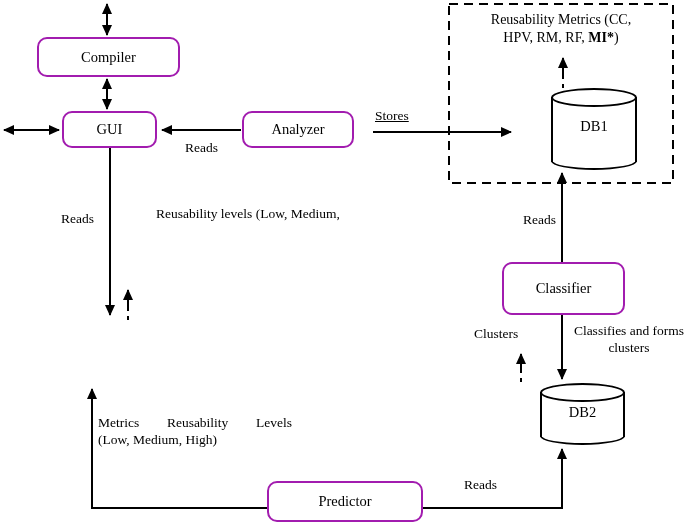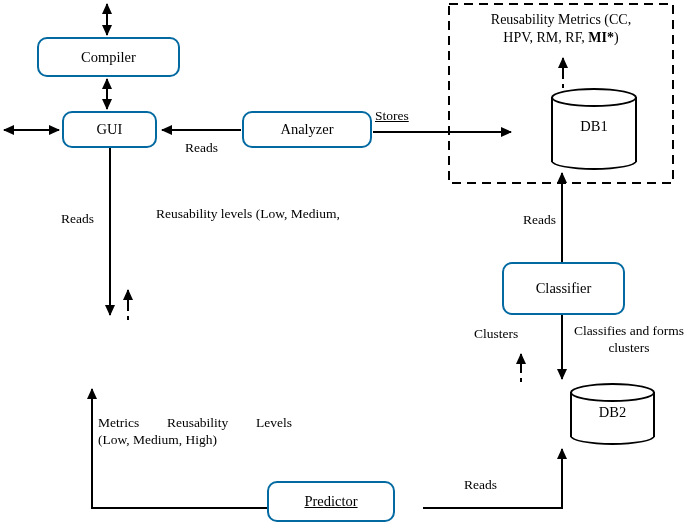--- a/index.html
+++ b/index.html
@@ -2,21 +2,21 @@
 <html><head>
 <meta charset="utf-8">
 <style>
   html,body{margin:0;padding:0;background:#ffffff;}
   .canvas{
     position:relative;width:700px;height:525px;background:#ffffff;overflow:hidden;
     font-family:"Liberation Serif","DejaVu Serif",serif;color:#000;
   }
   .canvas svg{position:absolute;left:0;top:0;z-index:1;}
   .box{
-    position:absolute;box-sizing:border-box;border:2px solid #0369a1;border-radius:10px;
+    position:absolute;box-sizing:border-box;border:2px solid #a21caf;border-radius:10px;
     background:#fff;display:flex;align-items:center;justify-content:center;
     font-size:14.5px;z-index:3;
   }
   .lbl{position:absolute;font-size:13.5px;line-height:16px;z-index:2;white-space:nowrap;}
   .lbl-right{text-align:right;}
   .cyl{position:absolute;z-index:3;margin-left:36px;}
   .cyl .cyl-bottom{position:absolute;left:0;right:0;bottom:0;height:18px;border:2px solid #000;
     border-radius:50%;background:#fff;box-sizing:border-box;z-index:1;}
   .cyl .cyl-body{position:absolute;left:0;right:0;top:9px;bottom:8px;border-left:2px solid #000;
     border-right:2px solid #000;background:#fff;box-sizing:border-box;z-index:2;}
@@ -74,37 +74,37 @@
 
     <path d="M423,508 L562,508 L562,449" fill="none" stroke="#000" stroke-width="2" marker-end="url(#ah)"></path>
   </svg>
 
   <div class="box" style="left:37px;top:37px;width:143px;height:40px;">
     <span>Compiler</span>
   </div>
   <div class="box" style="left:62px;top:111px;width:95px;height:37px;">
     <span>GUI</span>
   </div>
-  <div class="box" style="left:242px;top:111px;width:130px;height:37px;">
+  <div class="box" style="left:242px;top:111px;width:112px;height:37px;">
     <span>Analyzer</span>
   </div>
   <div class="box" style="left:502px;top:262px;width:123px;height:53px;">
     <span>Classifier</span>
   </div>
-  <div class="box" style="left:267px;top:481px;width:128px;height:41px;text-decoration:underline;">
+  <div class="box" style="left:267px;top:481px;width:156px;height:41px;">
     <span>Predictor</span>
   </div>
 
   <div class="cyl" style="left:515px;top:88px;width:86px;height:82px;">
     <div class="cyl-bottom"></div>
     <div class="cyl-body"></div>
     <div class="cyl-top"></div>
     <div class="cyl-label" style="top:30px;">DB1</div>
   </div>
-  <div class="cyl" style="left:534px;top:383px;width:85px;height:62px;">
+  <div class="cyl" style="left:504px;top:383px;width:85px;height:62px;">
     <div class="cyl-bottom"></div>
     <div class="cyl-body"></div>
     <div class="cyl-top"></div>
     <div class="cyl-label" style="top:21px;">DB2</div>
   </div>
 
   <div class="metrics">
     <div>Reusability Metrics (CC,</div>
     <div><span>HPV, RM, RF, </span><span class="b">MI*</span><span>)</span></div>
   </div>

